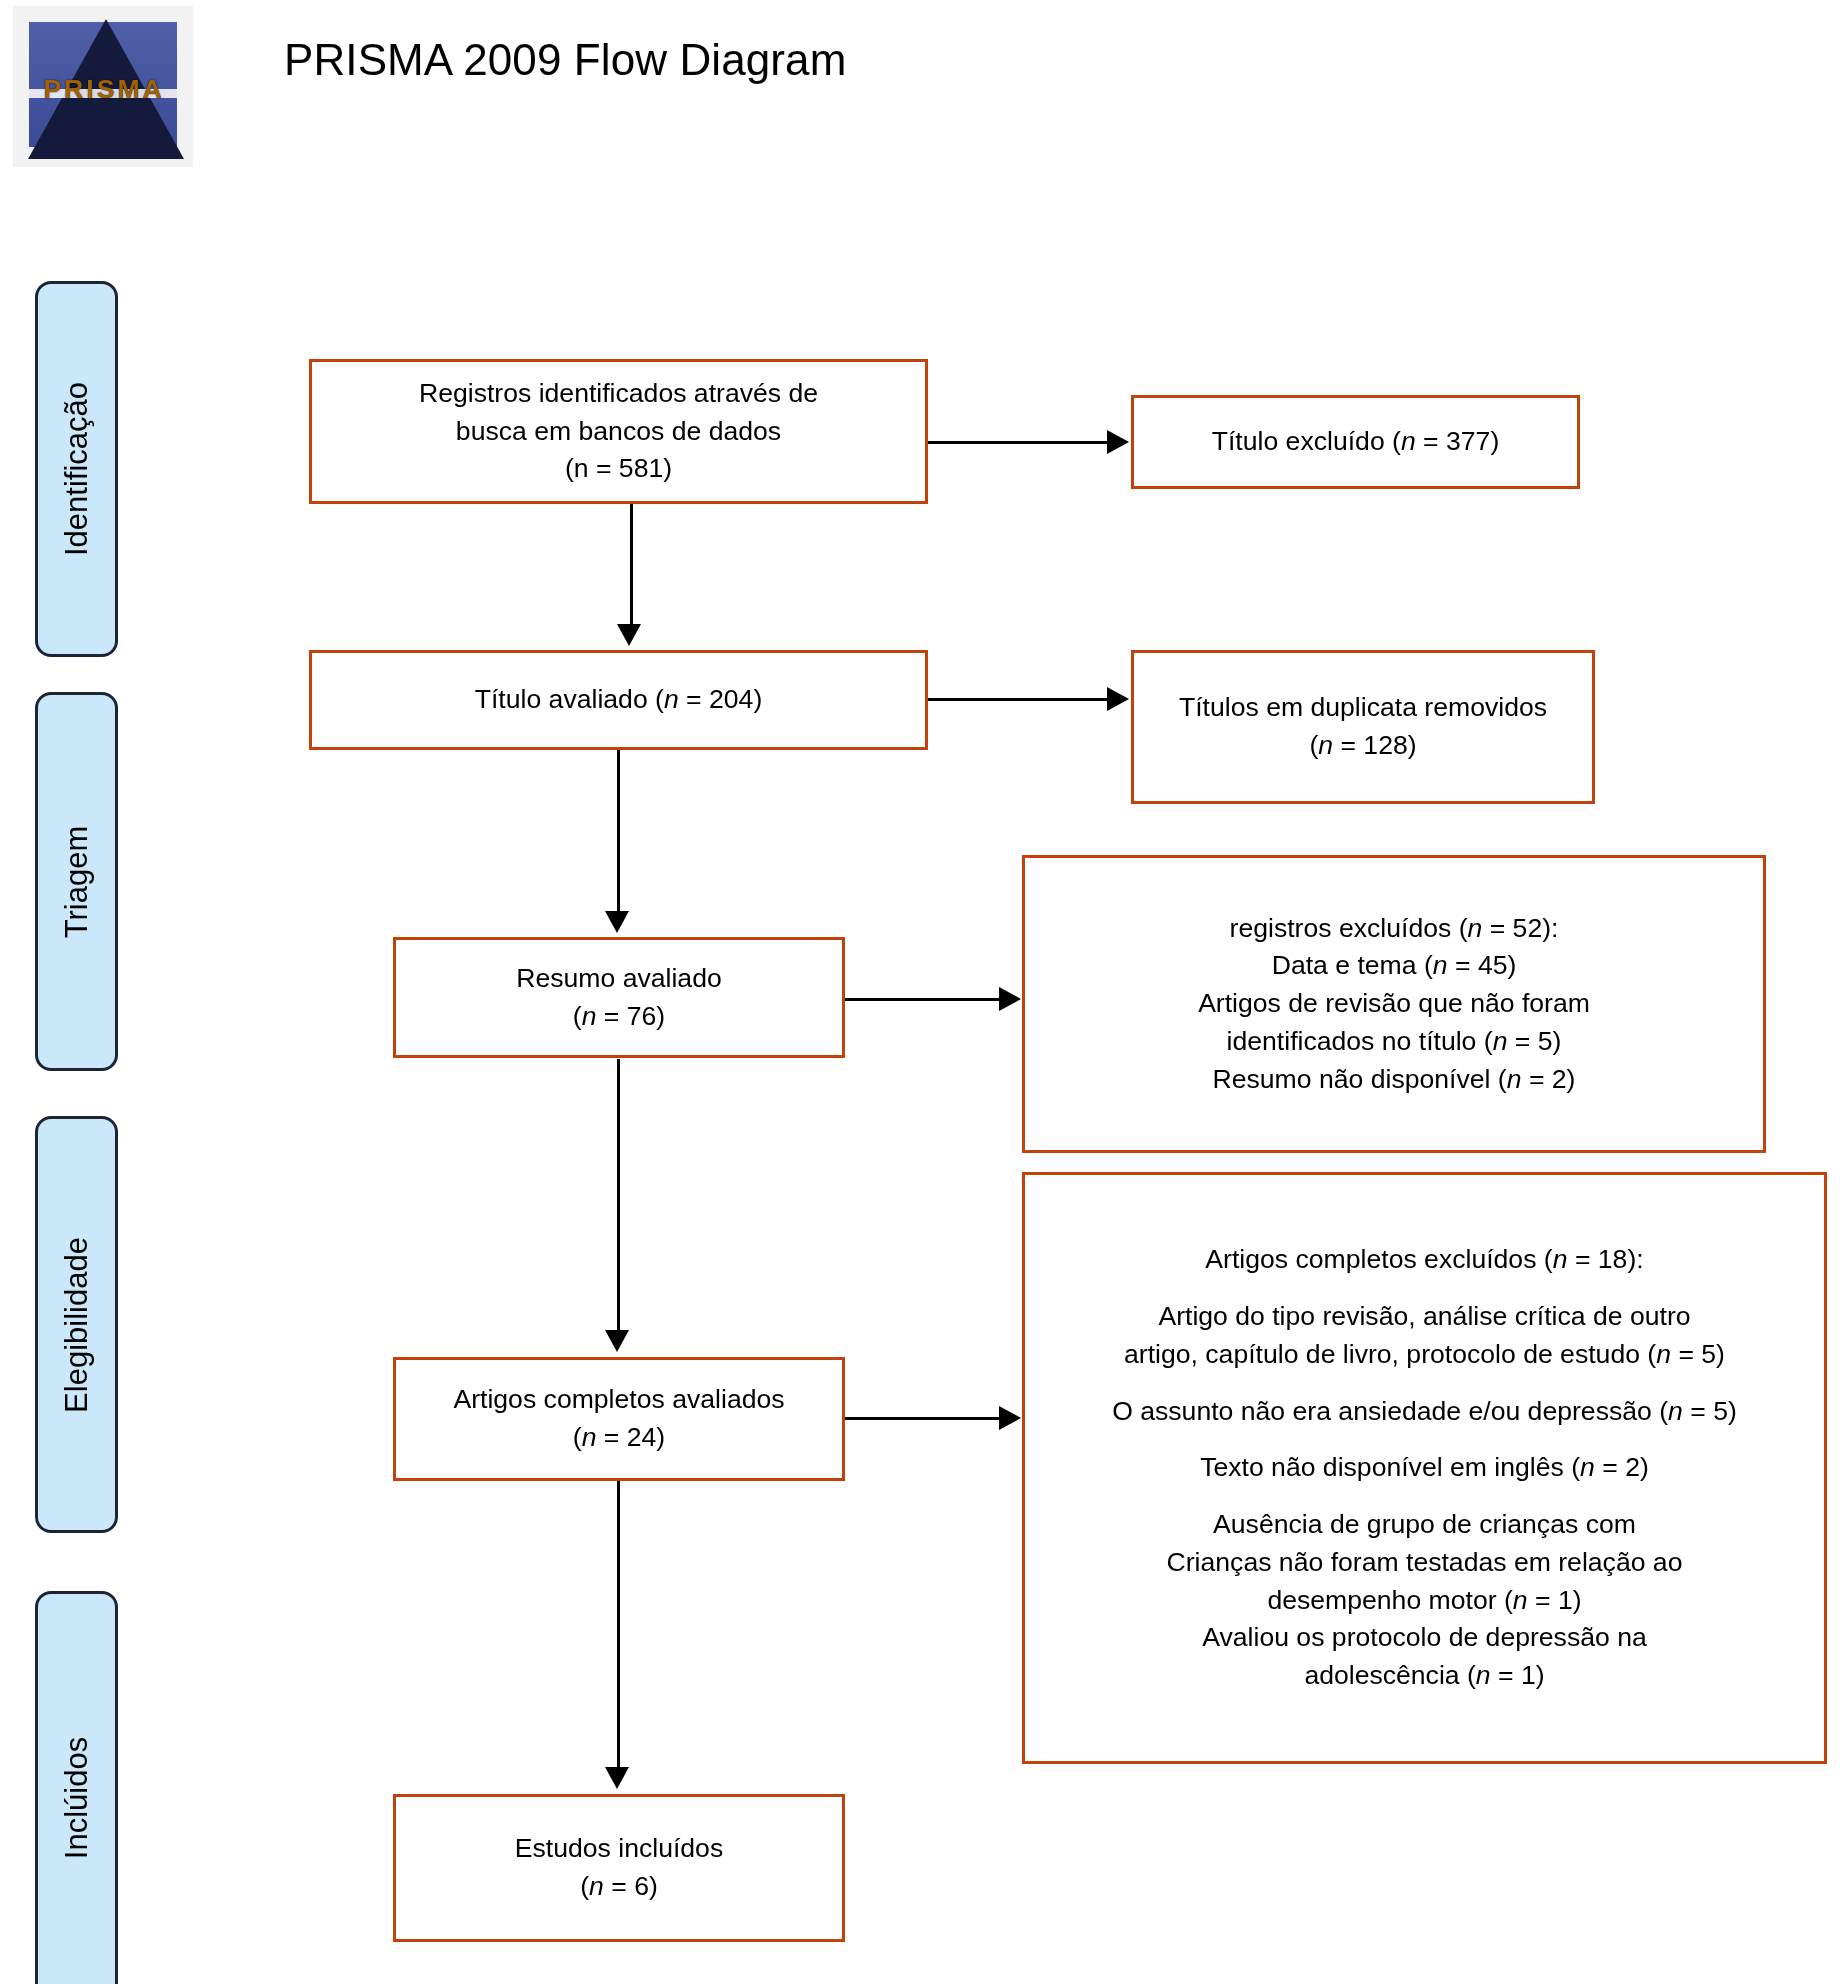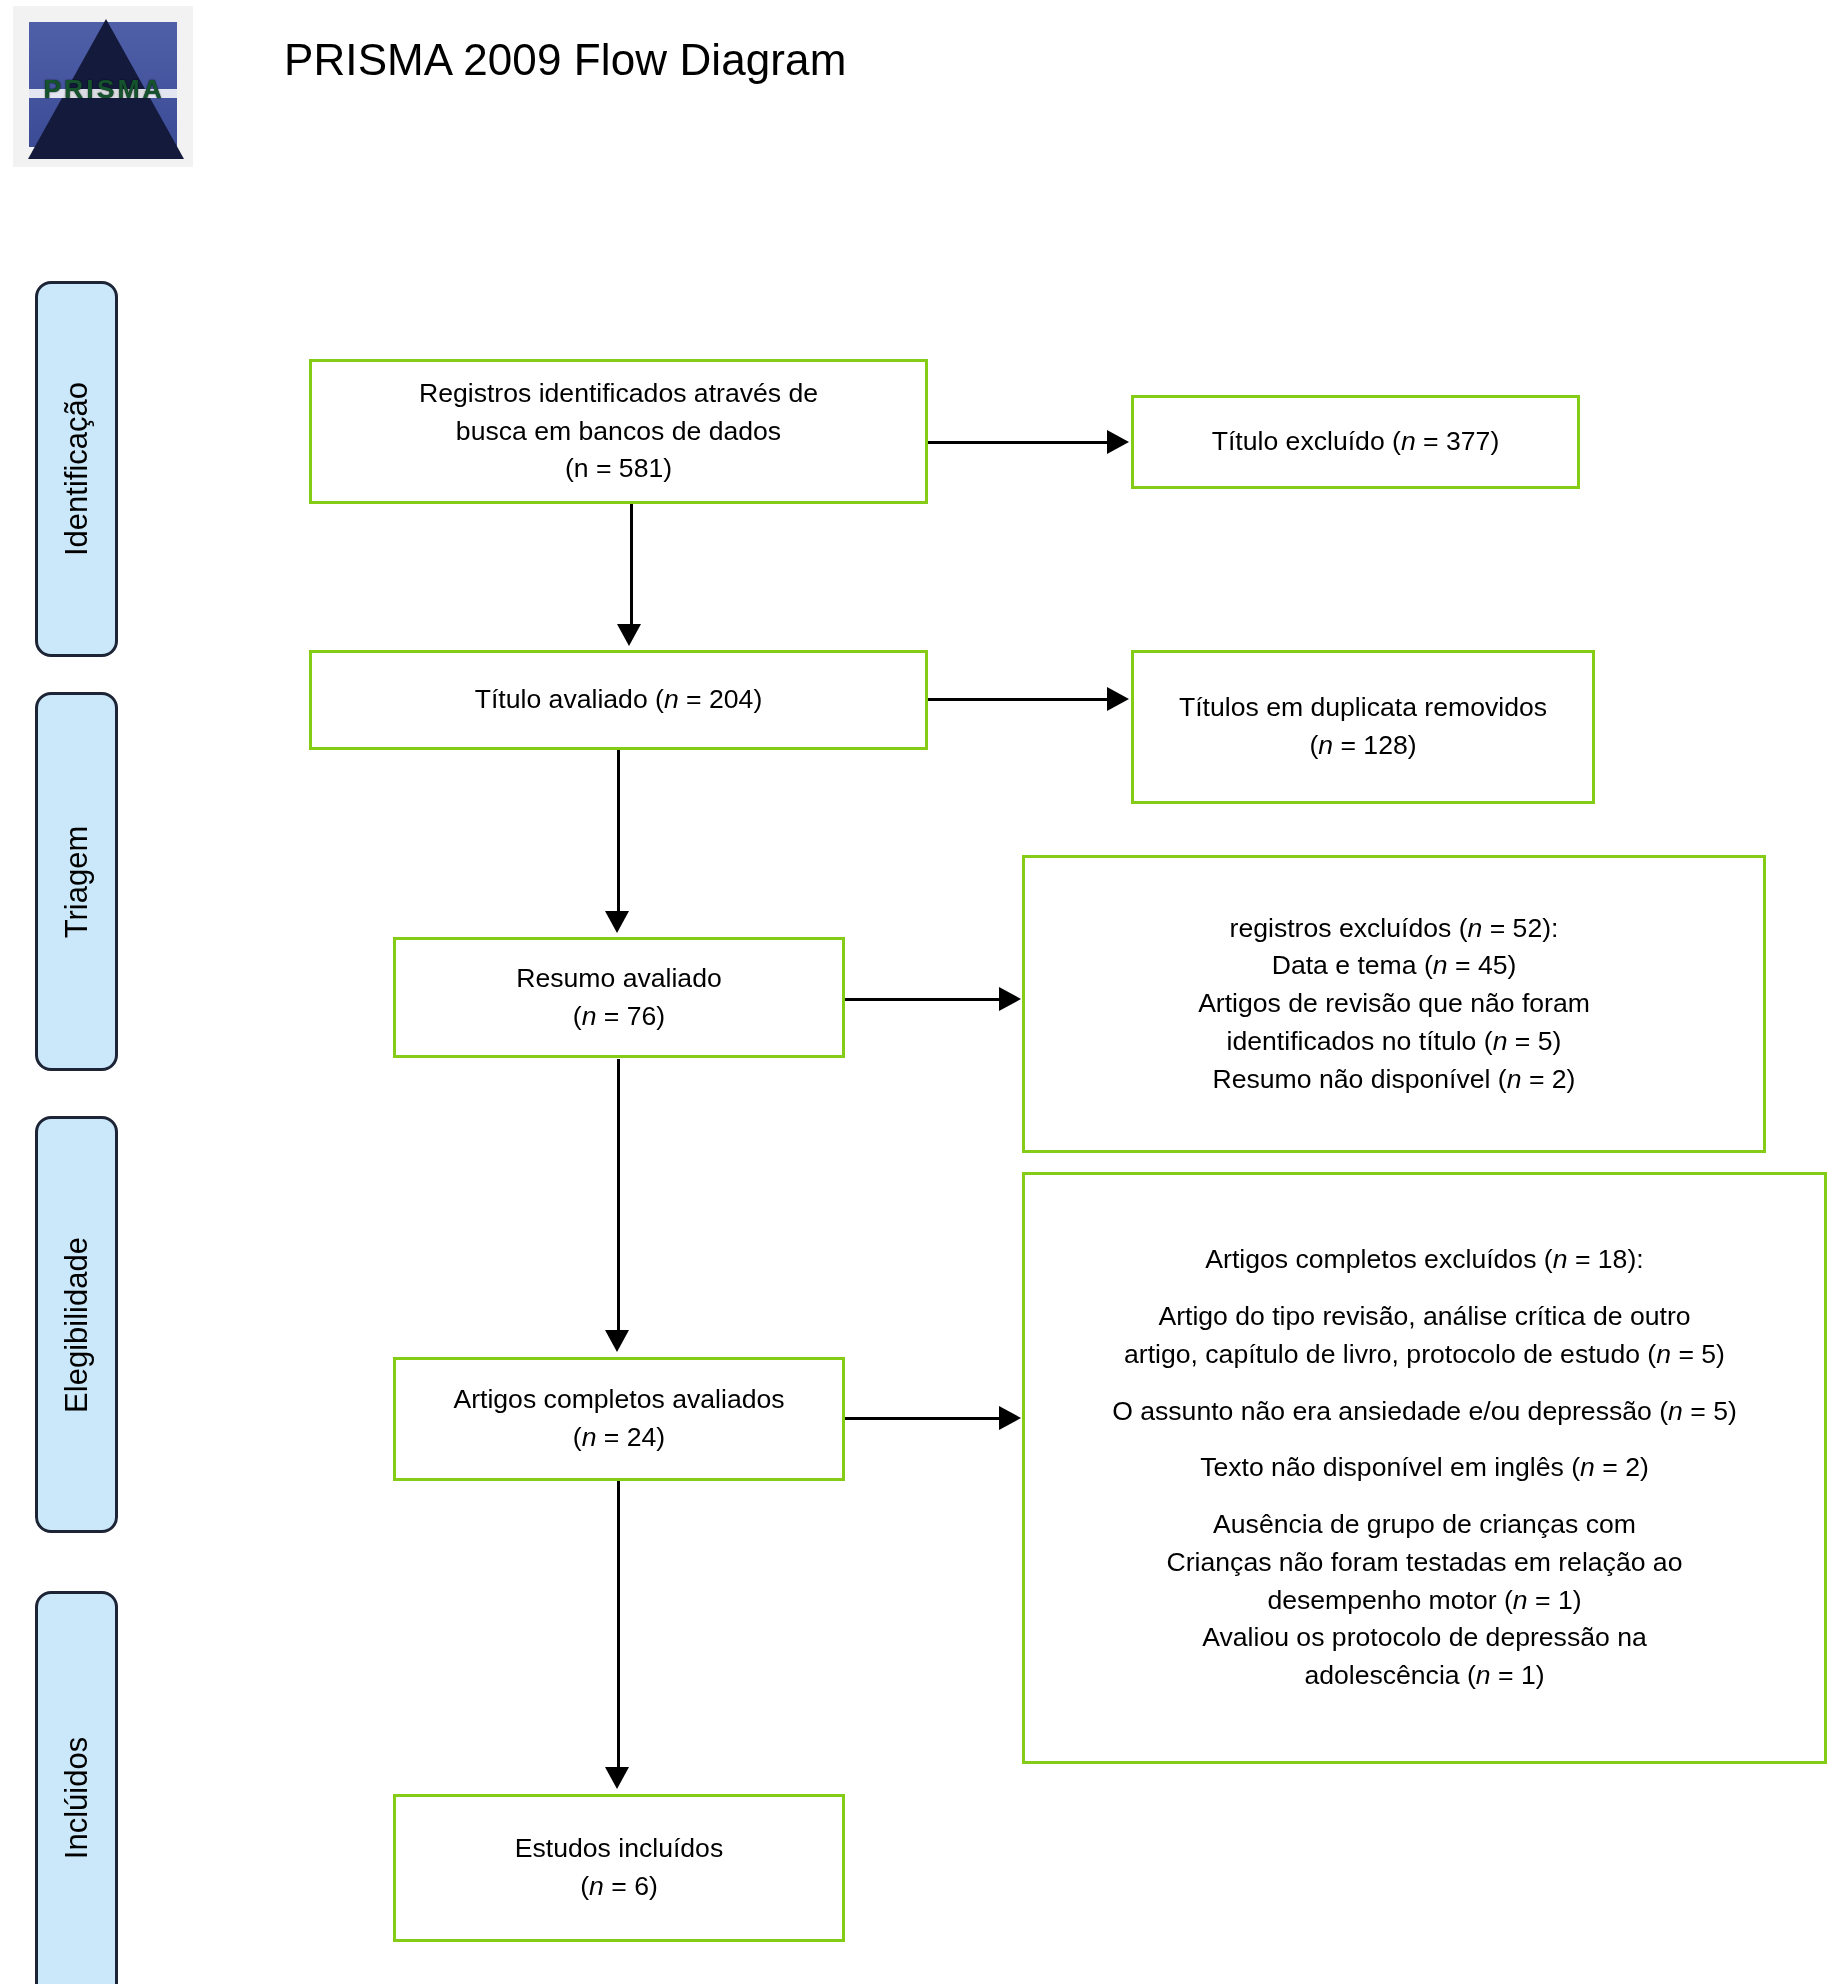--- a/index.html
+++ b/index.html
@@ -11,39 +11,39 @@
   #prisma-logo{position:absolute;left:13.3px;top:5.9px;width:180px;height:161px;
                background:#f2f2f2;overflow:hidden;}
   #prisma-logo .band{position:absolute;left:16px;top:16px;width:148px;height:125px;
                      background:linear-gradient(#4f5fa8,#3c4b95);}
   #prisma-logo .band2{position:absolute;left:16px;top:83px;width:148px;height:8.9px;
                       background:#ffffff;opacity:.85;}
   #prisma-logo .tri{position:absolute;left:14.8px;top:13.3px;width:0;height:0;
                     border-left:78px solid transparent;border-right:78px solid transparent;
                     border-bottom:140px solid #131a3c;}
   #prisma-logo .wordmark{position:absolute;left:13.3px;top:68px;width:155px;
-                         color:#14532d;font-size:26.6px;letter-spacing:3px;font-weight:700;
+                         color:#a16207;font-size:26.6px;letter-spacing:3px;font-weight:700;
                          text-align:center;text-shadow:0 0 1.5px #000;}
   #diagram-title{position:absolute;left:284px;top:35px;font-size:44px;letter-spacing:0.1px;}
 
   
   .stage-pill{position:absolute;left:35px;width:83px;
               background:#cbe8fa;border:3.7px solid #1c2435;border-radius:16px;
               box-sizing:border-box;}
   .stage-pill .stage-label{position:absolute;left:50%;top:50%;
               transform:translate(-50%,-50%) rotate(-90deg);
               white-space:nowrap;font-size:31px;}
   #stage-identificacao{top:281px;height:376px;}
   #stage-triagem{top:692px;height:379px;}
   #stage-elegibilidade{top:1116px;height:417px;}
   #stage-incluidos{top:1591px;height:413px;}
 
   
   .flow-box{position:absolute;box-sizing:border-box;background:#fff;
-            border:3px solid #84cc16;display:flex;align-items:center;justify-content:center;
+            border:3px solid #c2410c;display:flex;align-items:center;justify-content:center;
             text-align:center;font-size:26.6px;line-height:1.42;padding:4.4px 10.3px;}
   .flow-box .inner{width:100%;}
 
   #box-records      {left:309px; top:359px;  width:619px; height:145px;}
   #box-title-excl   {left:1131px;top:395px;  width:449px; height:94px;}
   #box-title-screen {left:309px; top:650px;  width:619px; height:100px;}
   #box-dup-removed  {left:1131px;top:650px;  width:464px; height:154px;}
   #box-abstract     {left:393px; top:937px; width:452px; height:121px;}
   #box-excl-records {left:1022px;top:855px; width:744px;height:298px;}
   #box-fulltext     {left:393px; top:1357px; width:452px; height:124px;}

